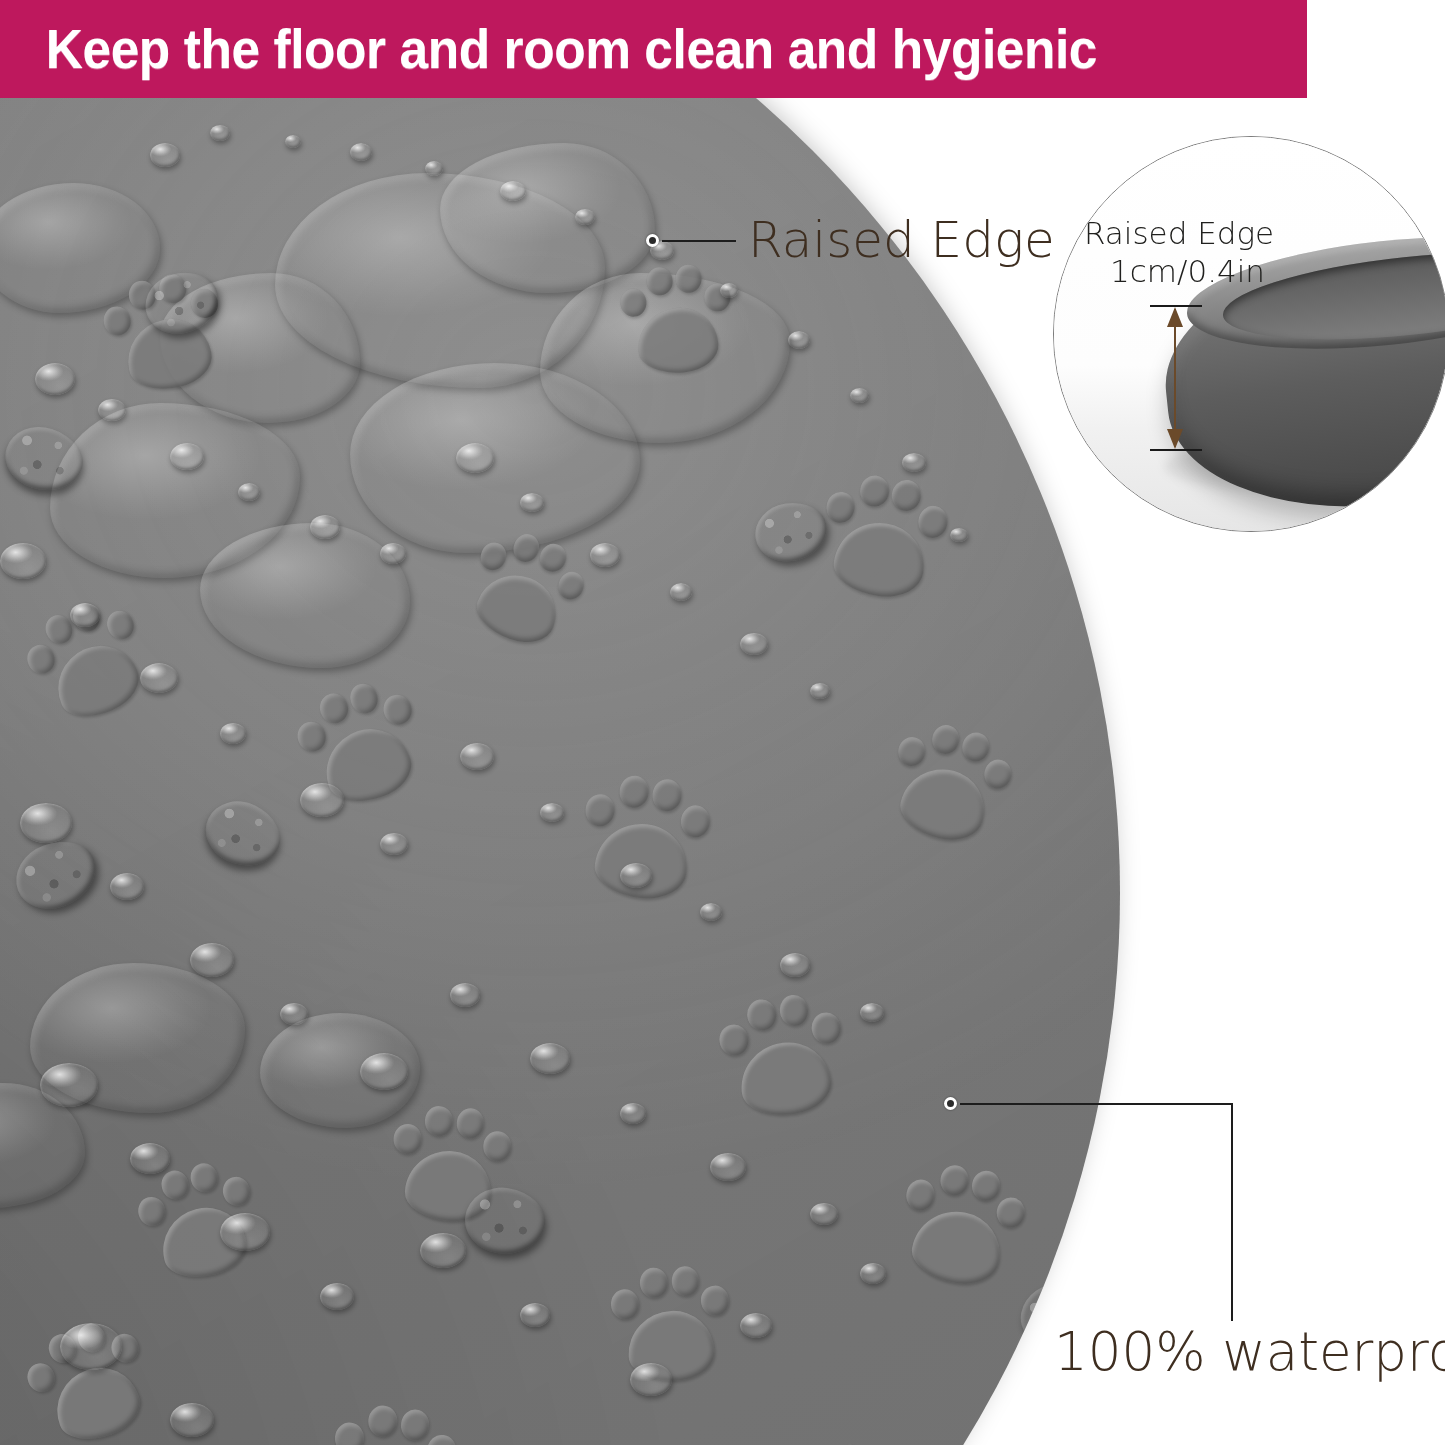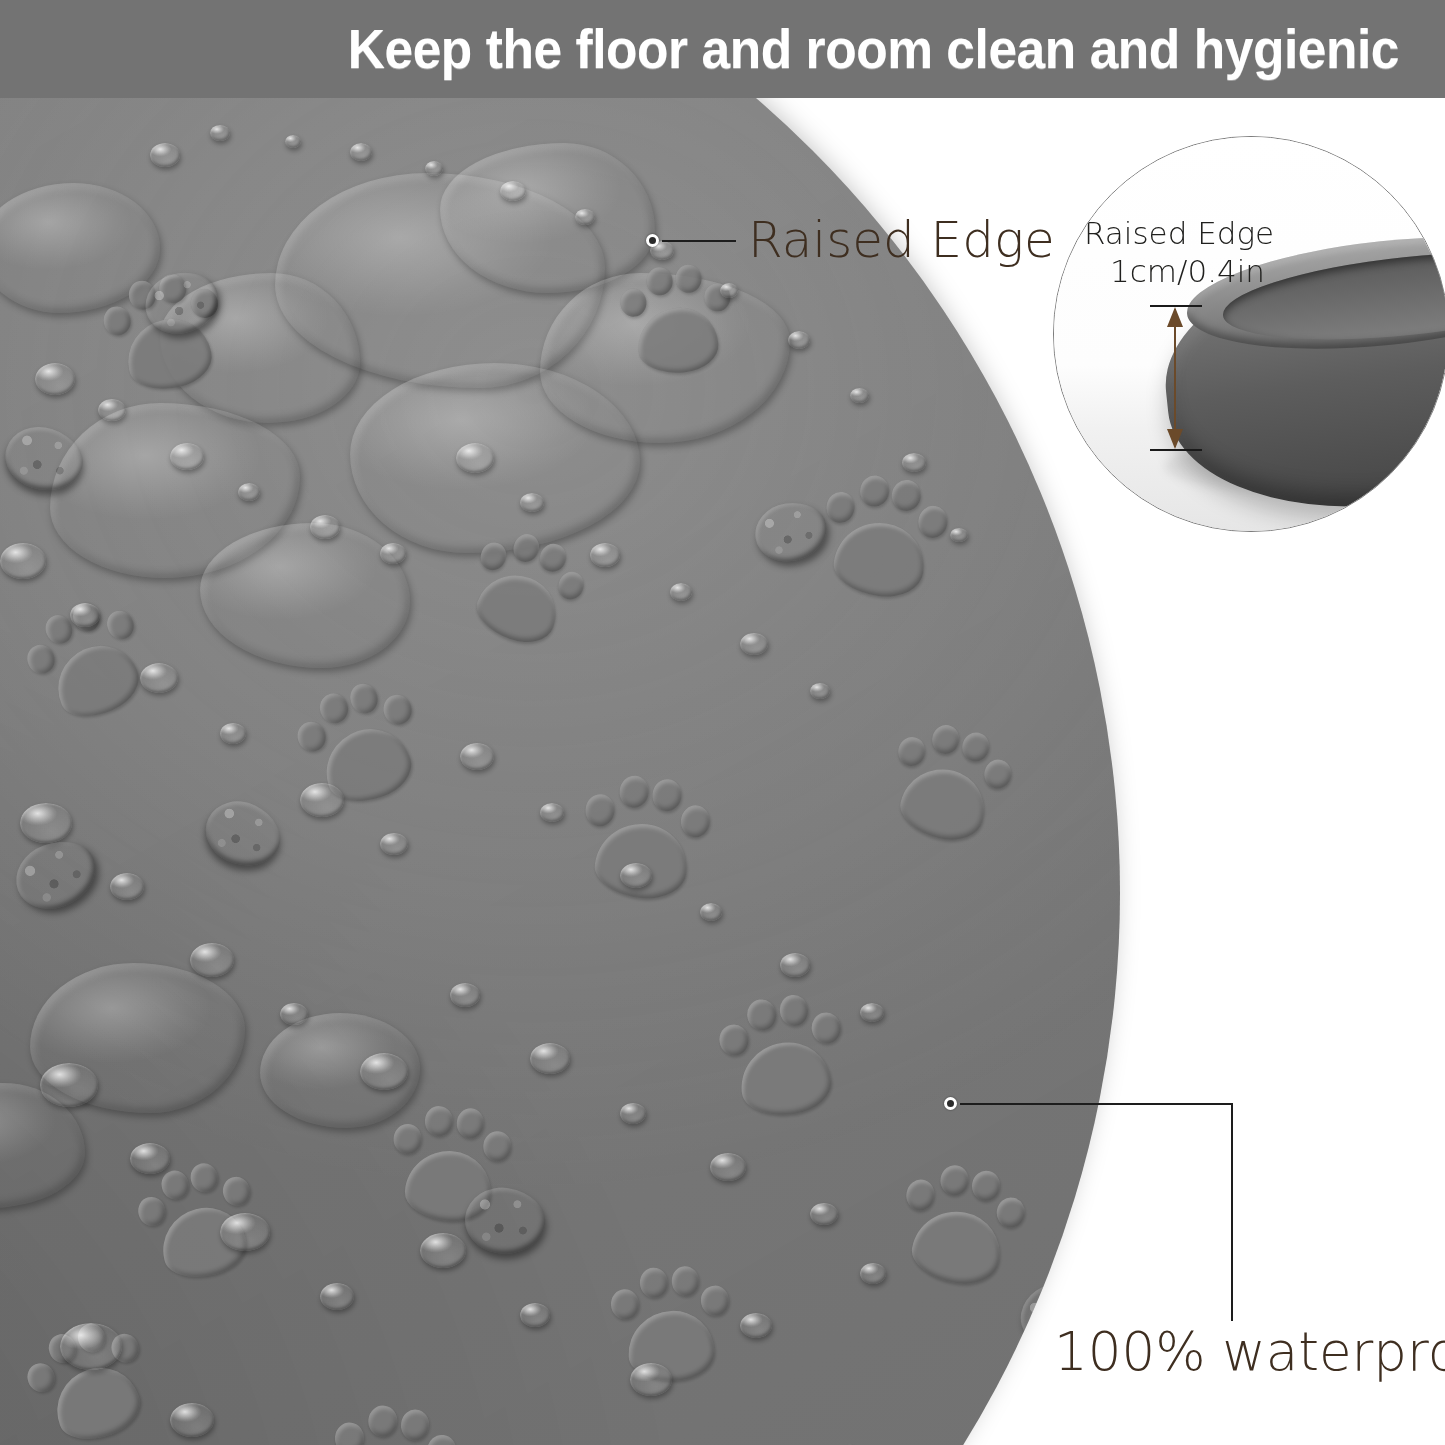--- a/index.html
+++ b/index.html
@@ -14,23 +14,23 @@
   #stage{
     position:relative;
     width:1445px; height:1445px;
     background:#ffffff;
     overflow:hidden;
   }
 
   
   #banner{
     position:absolute; left:0; top:0;
-    width:1445px; height:98px;
-    background:#737373;
-    display:flex; align-items:center; justify-content:flex-end;
+    width:1307px; height:98px;
+    background:#be185d;
+    display:flex; align-items:center; justify-content:flex-start;
   }
   #banner-text{
     color:#ffffff;
     font-family:"Liberation Sans", sans-serif;
     font-weight:bold;
     font-size:56px;
     letter-spacing:-0.5px;
     transform:scaleX(0.92);
     white-space:nowrap;
     line-height:1;

